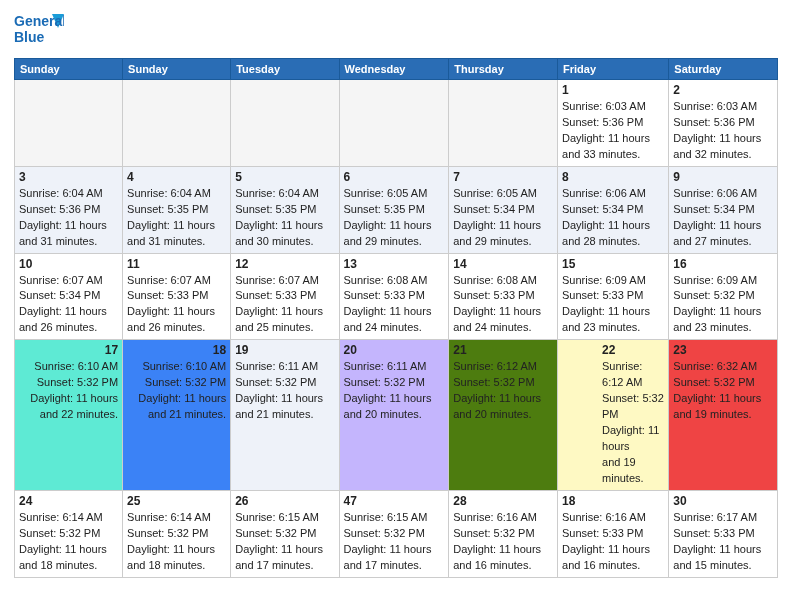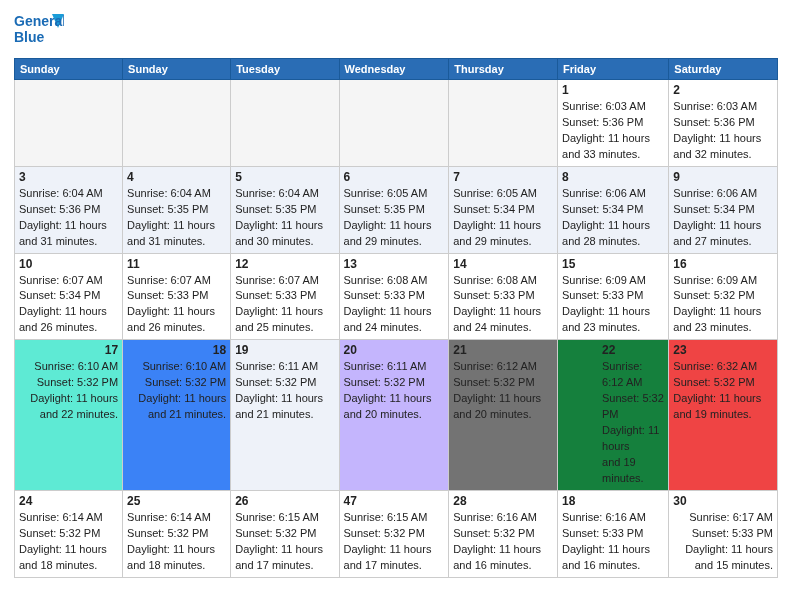--- a/index.html
+++ b/index.html
@@ -259,28 +259,28 @@
 Daylight: 11 hours
 and 21 minutes.</div>
           </td>
           <td style="background: #c4b5fd;">
             <span class="day-num">20</span>
             <div class="day-info" style="white-space: pre-line;">Sunrise: 6:11 AM
 Sunset: 5:32 PM
 Daylight: 11 hours
 and 20 minutes.</div>
           </td>
-          <td style="background: #737373;">
+          <td style="background: #4d7c0f;">
             <span class="day-num">21</span>
             <div class="day-info" style="white-space: pre-line;">Sunrise: 6:12 AM
 Sunset: 5:32 PM
 Daylight: 11 hours
 and 20 minutes.</div>
           </td>
-          <td style="background: #15803d; padding-left: 44px;">
+          <td style="background: #fef9c3; padding-left: 44px;">
             <span class="day-num">22</span>
             <div class="day-info" style="white-space: pre-line;">Sunrise: 6:12 AM
 Sunset: 5:32 PM
 Daylight: 11 hours
 and 19 minutes.</div>
           </td>
           <td style="background: #ef4444;">
             <span class="day-num">23</span>
             <div class="day-info" style="white-space: pre-line;">Sunrise: 6:32 AM
 Sunset: 5:32 PM
@@ -326,21 +326,21 @@
           </td>
           <td>
             <span class="day-num">18</span>
             <div class="day-info" style="white-space: pre-line;">Sunrise: 6:16 AM
 Sunset: 5:33 PM
 Daylight: 11 hours
 and 16 minutes.</div>
           </td>
           <td>
             <span class="day-num">30</span>
-            <div class="day-info" style="white-space: pre-line; text-align: right;">Sunrise: 6:17 AM
+            <div class="day-info" style="white-space: pre-line;">Sunrise: 6:17 AM
 Sunset: 5:33 PM
 Daylight: 11 hours
 and 15 minutes.</div>
           </td>
         </tr>
       </tbody>
   </table>
 </div>
 
 </body></html>

